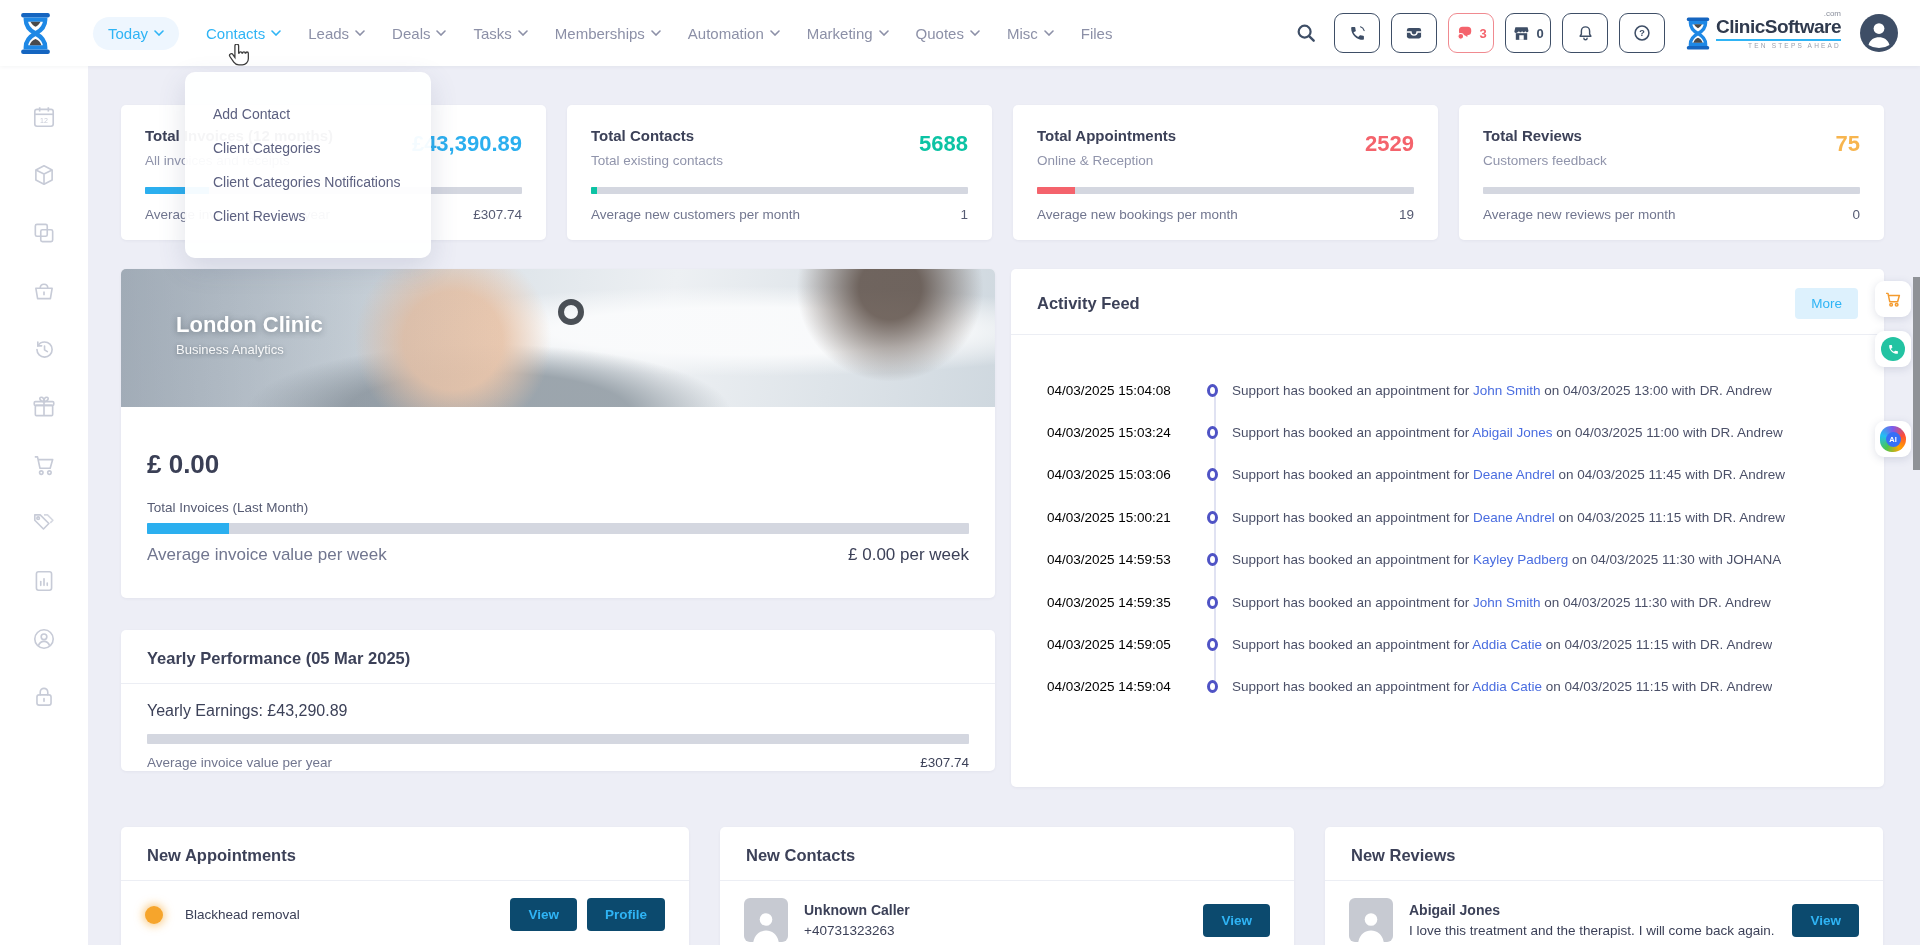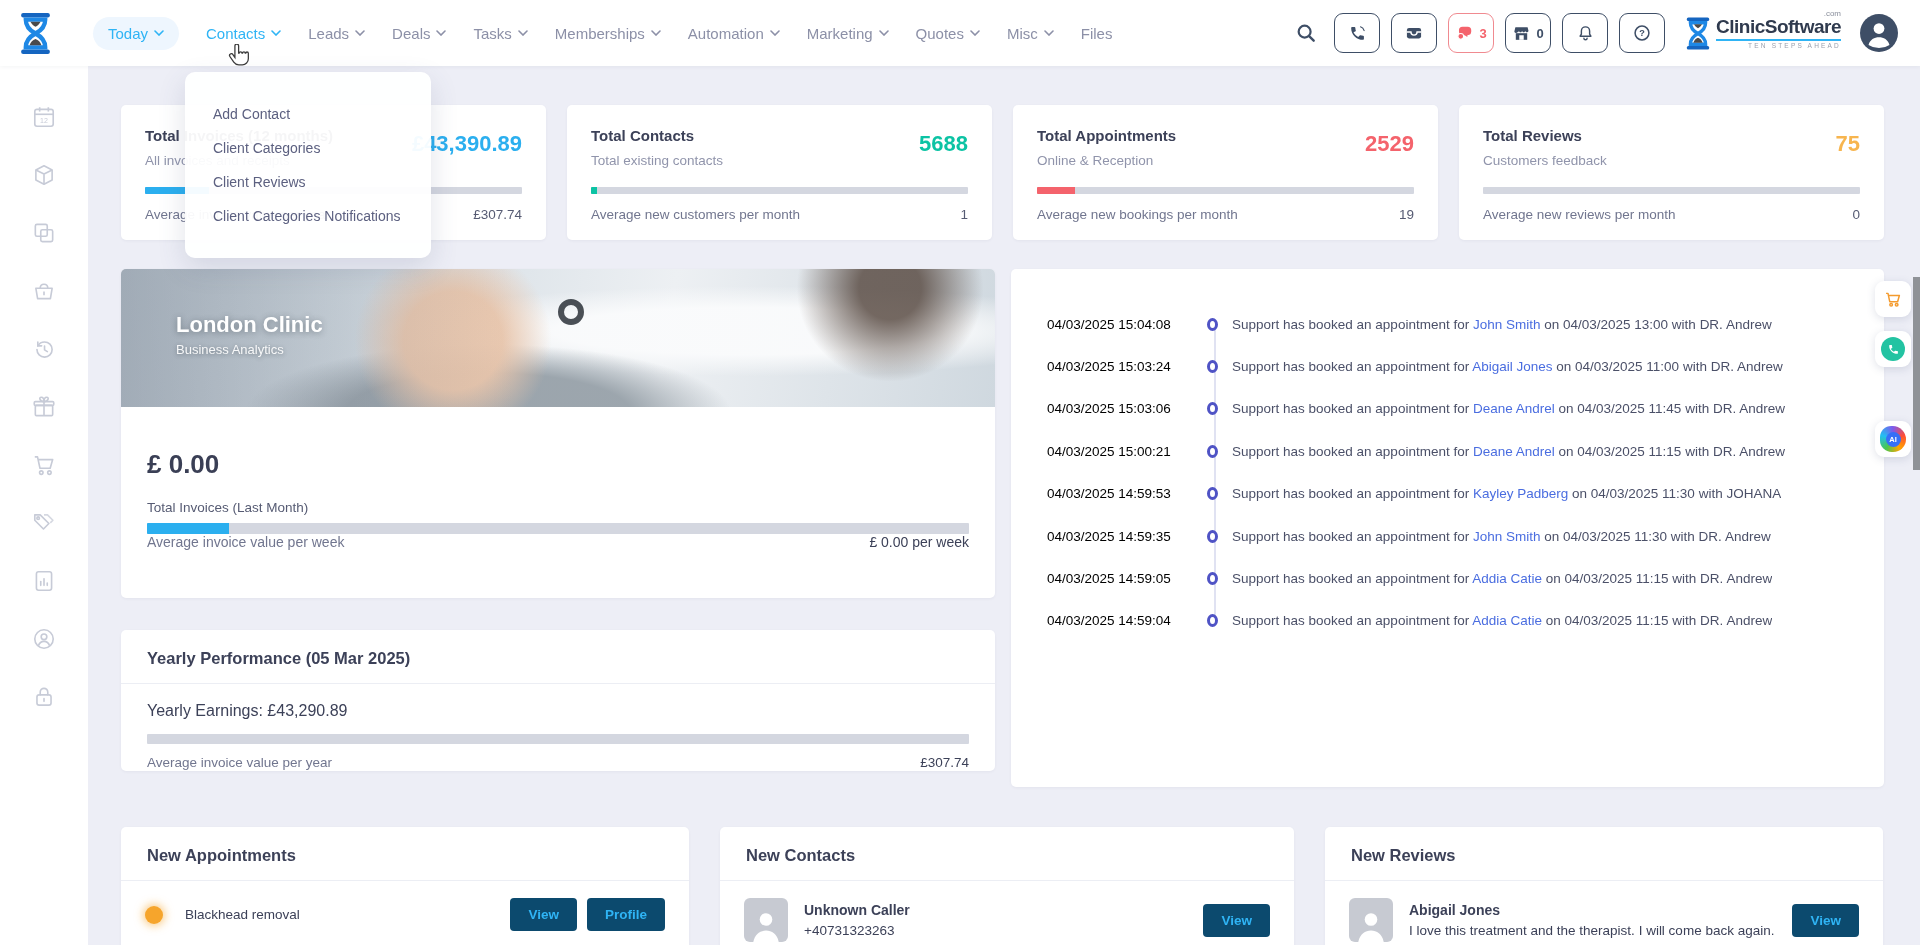--- a/index.html
+++ b/index.html
@@ -73,21 +73,21 @@
   .steth { position:absolute; left:50%; top:22%; width:26px; height:26px; border:6px solid #2c3138;
            border-radius:50%; opacity:.85; }
   .hero-text { position:absolute; left:55px; top:43px; z-index:2; }
   .hero-title { font-size:22px; font-weight:bold; color:#fff; text-shadow:0 1px 6px rgba(40,50,60,.45); }
   .hero-sub { font-size:13px; color:rgba(255,255,255,.92); margin-top:4px;
               text-shadow:0 1px 4px rgba(40,50,60,.45); }
   .hero-body { padding:42px 26px 0; height:191px; }
   .hero-amount { font-size:26px; font-weight:bold; color:#3a3f55; }
   .hero-label { margin-top:20px; font-size:13.5px; color:#565b73; }
   .hero-bar { margin-top:8px; height:11px; }
-  .hero-foot { display:flex; justify-content:space-between; font-size:14px; }
+  .hero-foot { margin-top:11px; display:flex; justify-content:space-between; font-size:17px; }
   .hero-foot .l { color:#71768f; } .hero-foot .r { color:#3c4158; }
 
   
   .yearly { margin-top:32px; height:141px; }
   .sec-head { display:flex; align-items:center; justify-content:space-between;
               padding:19px 26px 15px; border-bottom:1px solid #eceef4; }
   .sec-title { font-size:16.5px; font-weight:bold; color:#3c4158; }
   .yearly-body { padding:18px 26px 0; }
   .yearly-earn { font-size:16px; color:#3c4158; }
   .yearly-bar { margin-top:14px; height:10px; }
@@ -473,20 +473,24 @@
               </div>
             <div class="yearly-foot">
               <span class="l">Average invoice value per year</span>
               <span class="r">£307.74</span>
             </div>
           </div>
         </div>
       </div>
 
       <div class="card activity">
+        <div class="sec-head">
+          <div class="sec-title">Activity Feed</div>
+          <button class="more-btn">More</button>
+        </div>
         <div class="feed">
           <div class="feed-line"></div>
 
           <div class="feed-row">
             <div class="feed-time">04/03/2025 15:04:08</div>
             <div class="feed-dot"></div>
             <div class="feed-text"><span>Support has booked an appointment for</span> <a>John Smith</a> <span>on 04/03/2025 13:00 with DR. Andrew</span></div>
           </div>
           <div class="feed-row">
             <div class="feed-time">04/03/2025 15:03:24</div>
@@ -582,22 +586,22 @@
           <button class="pill-btn">View</button>
         </div>
 
       </div>
     </section>
   </main>
 
   <div class="dropdown">
     <div class="dd-item">Add Contact</div>
     <div class="dd-item">Client Categories</div>
+    <div class="dd-item">Client Categories Notifications</div>
     <div class="dd-item">Client Reviews</div>
-    <div class="dd-item">Client Categories Notifications</div>
   </div>
 
   <div class="floats">
     <div class="float-btn">
       <svg viewBox="0 0 24 24" width="21" height="21" fill="none" stroke="#f49b2e" stroke-width="1.7" stroke-linejoin="round">
         <path d="M3.5 5h2.2l2 9.5h9l2-7H7"></path>
           <circle cx="9.3" cy="18" r="1.5"></circle>
           <circle cx="15.6" cy="18" r="1.5"></circle>
       </svg>
     </div>

